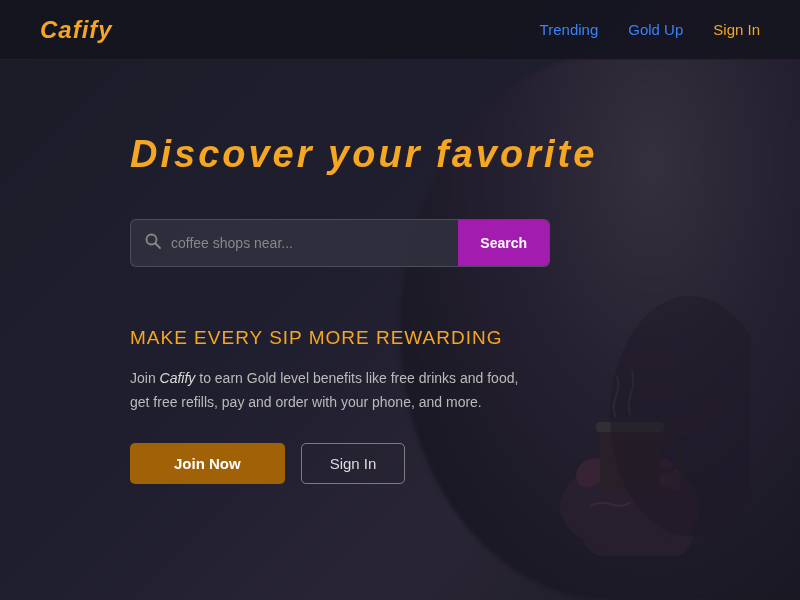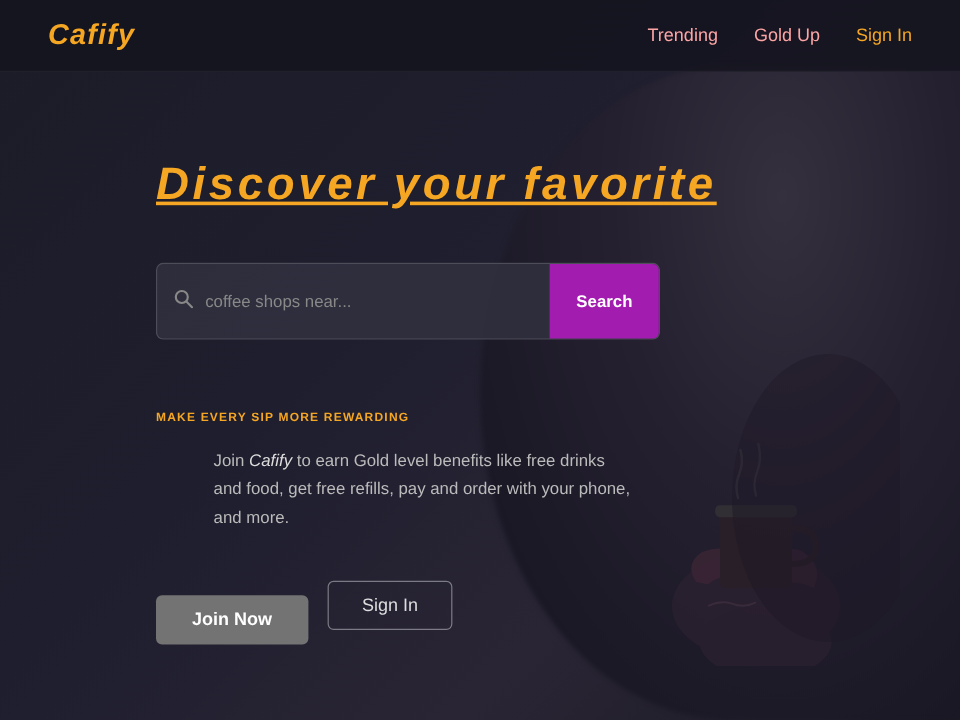--- a/index.html
+++ b/index.html
@@ -56,21 +56,21 @@
       letter-spacing: 1px;
     }
 
     .nav-links {
       display: flex;
       align-items: center;
       gap: 30px;
     }
 
     .nav-link {
-      color: #fca5a5;
+      color: #3b82f6;
       text-decoration: none;
       font-size: 15px;
       font-weight: 400;
       cursor: pointer;
     }
 
     .nav-link-highlight {
       color: #f5a623;
       font-weight: 500;
     }
@@ -84,34 +84,33 @@
 
     .hero-title {
       font-size: 38px;
       font-weight: 600;
       color: #f5a623;
       font-style: italic;
       line-height: 1.3;
       letter-spacing: 3px;
       max-width: 480px;
       margin-bottom: 40px;
-      text-decoration: underline;
     }
 
     
     .search-bar {
       display: flex;
       align-items: center;
       width: 420px;
       background: rgba(50, 50, 65, 0.8);
       border: 1px solid rgba(255,255,255,0.15);
       border-radius: 6px;
       padding: 0 0 0 14px;
       margin-bottom: 60px;
-      height: 64px;
+      height: 48px;
     }
 
     .search-icon-wrap {
       color: #888;
       font-size: 16px;
       margin-right: 10px;
       flex-shrink: 0;
     }
 
     .search-input {
@@ -140,57 +139,55 @@
       cursor: pointer;
       flex-shrink: 0;
     }
 
     
     .cta-section {
       max-width: 400px;
     }
 
     .cta-headline {
-      font-size: 10px;
-      font-weight: 700;
+      font-size: 19px;
+      font-weight: 400;
       color: #f5a623;
       letter-spacing: 1px;
       text-transform: uppercase;
       margin-bottom: 18px;
     }
 
     .cta-description {
       font-size: 14px;
       color: #bbb;
       line-height: 1.7;
       margin-bottom: 28px;
-      margin-left: 48px;
     }
 
     .cta-description em {
       font-style: italic;
       color: #ddd;
     }
 
     .cta-buttons {
       display: flex;
       gap: 16px;
       align-items: center;
     }
 
     .btn-join {
-      background: #737373;
+      background: #a16207;
       color: #fff;
       border: none;
       border-radius: 5px;
-      padding: 12px 30px;
+      padding: 12px 44px;
       font-size: 15px;
       font-weight: 600;
       cursor: pointer;
-      margin-top: 24px;
     }
 
     .btn-signin {
       background: transparent;
       color: #ddd;
       border: 1px solid rgba(255,255,255,0.4);
       border-radius: 5px;
       padding: 11px 28px;
       font-size: 15px;
       font-weight: 400;

